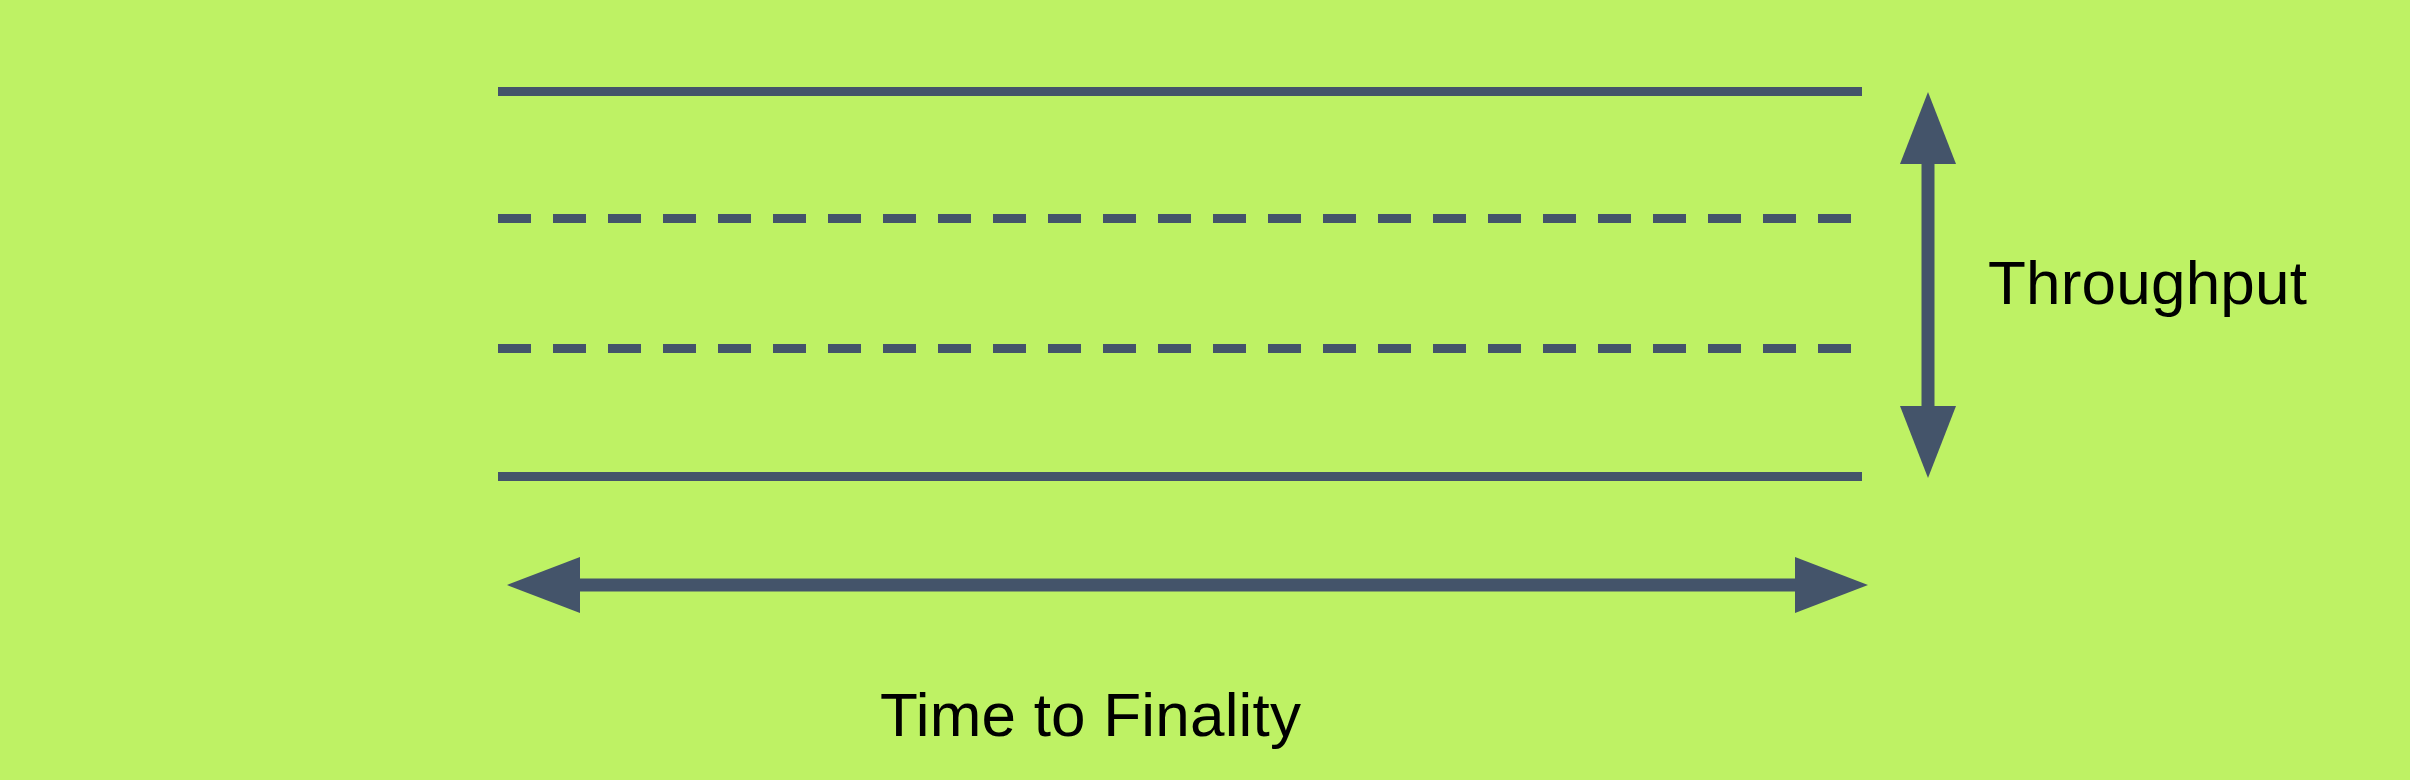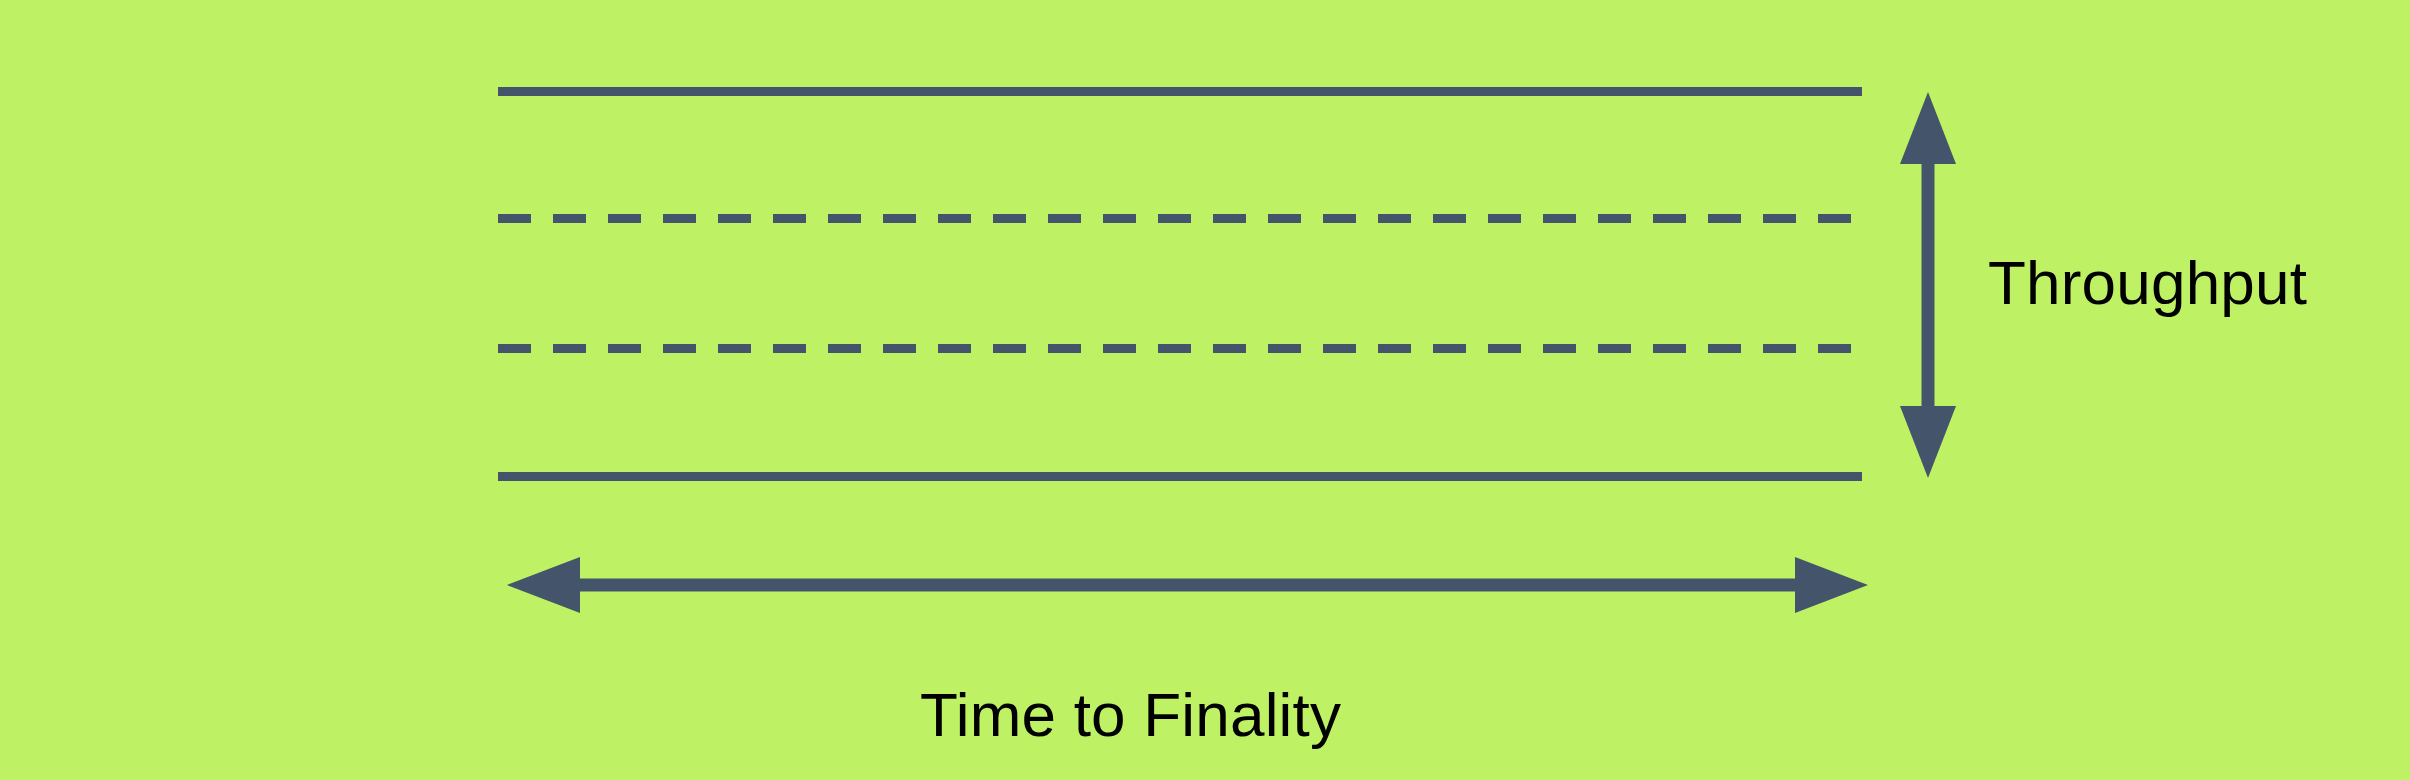--- a/index.html
+++ b/index.html
@@ -34,21 +34,21 @@
     font-weight: 400;
     line-height: 1;
     white-space: nowrap;
     letter-spacing: 0.2px;
   }
   #throughput-label {
     left: 1988px;
     top: 252px;
   }
   #time-to-finality-label {
-    left: 920px;
+    left: 880px;
     top: 684px;
   }
 </style>
 </head>
 <body>
 
 <div id="canvas">
 
   <svg id="diagram-svg" viewBox="0 0 2410 780" xmlns="http://www.w3.org/2000/svg">
 

